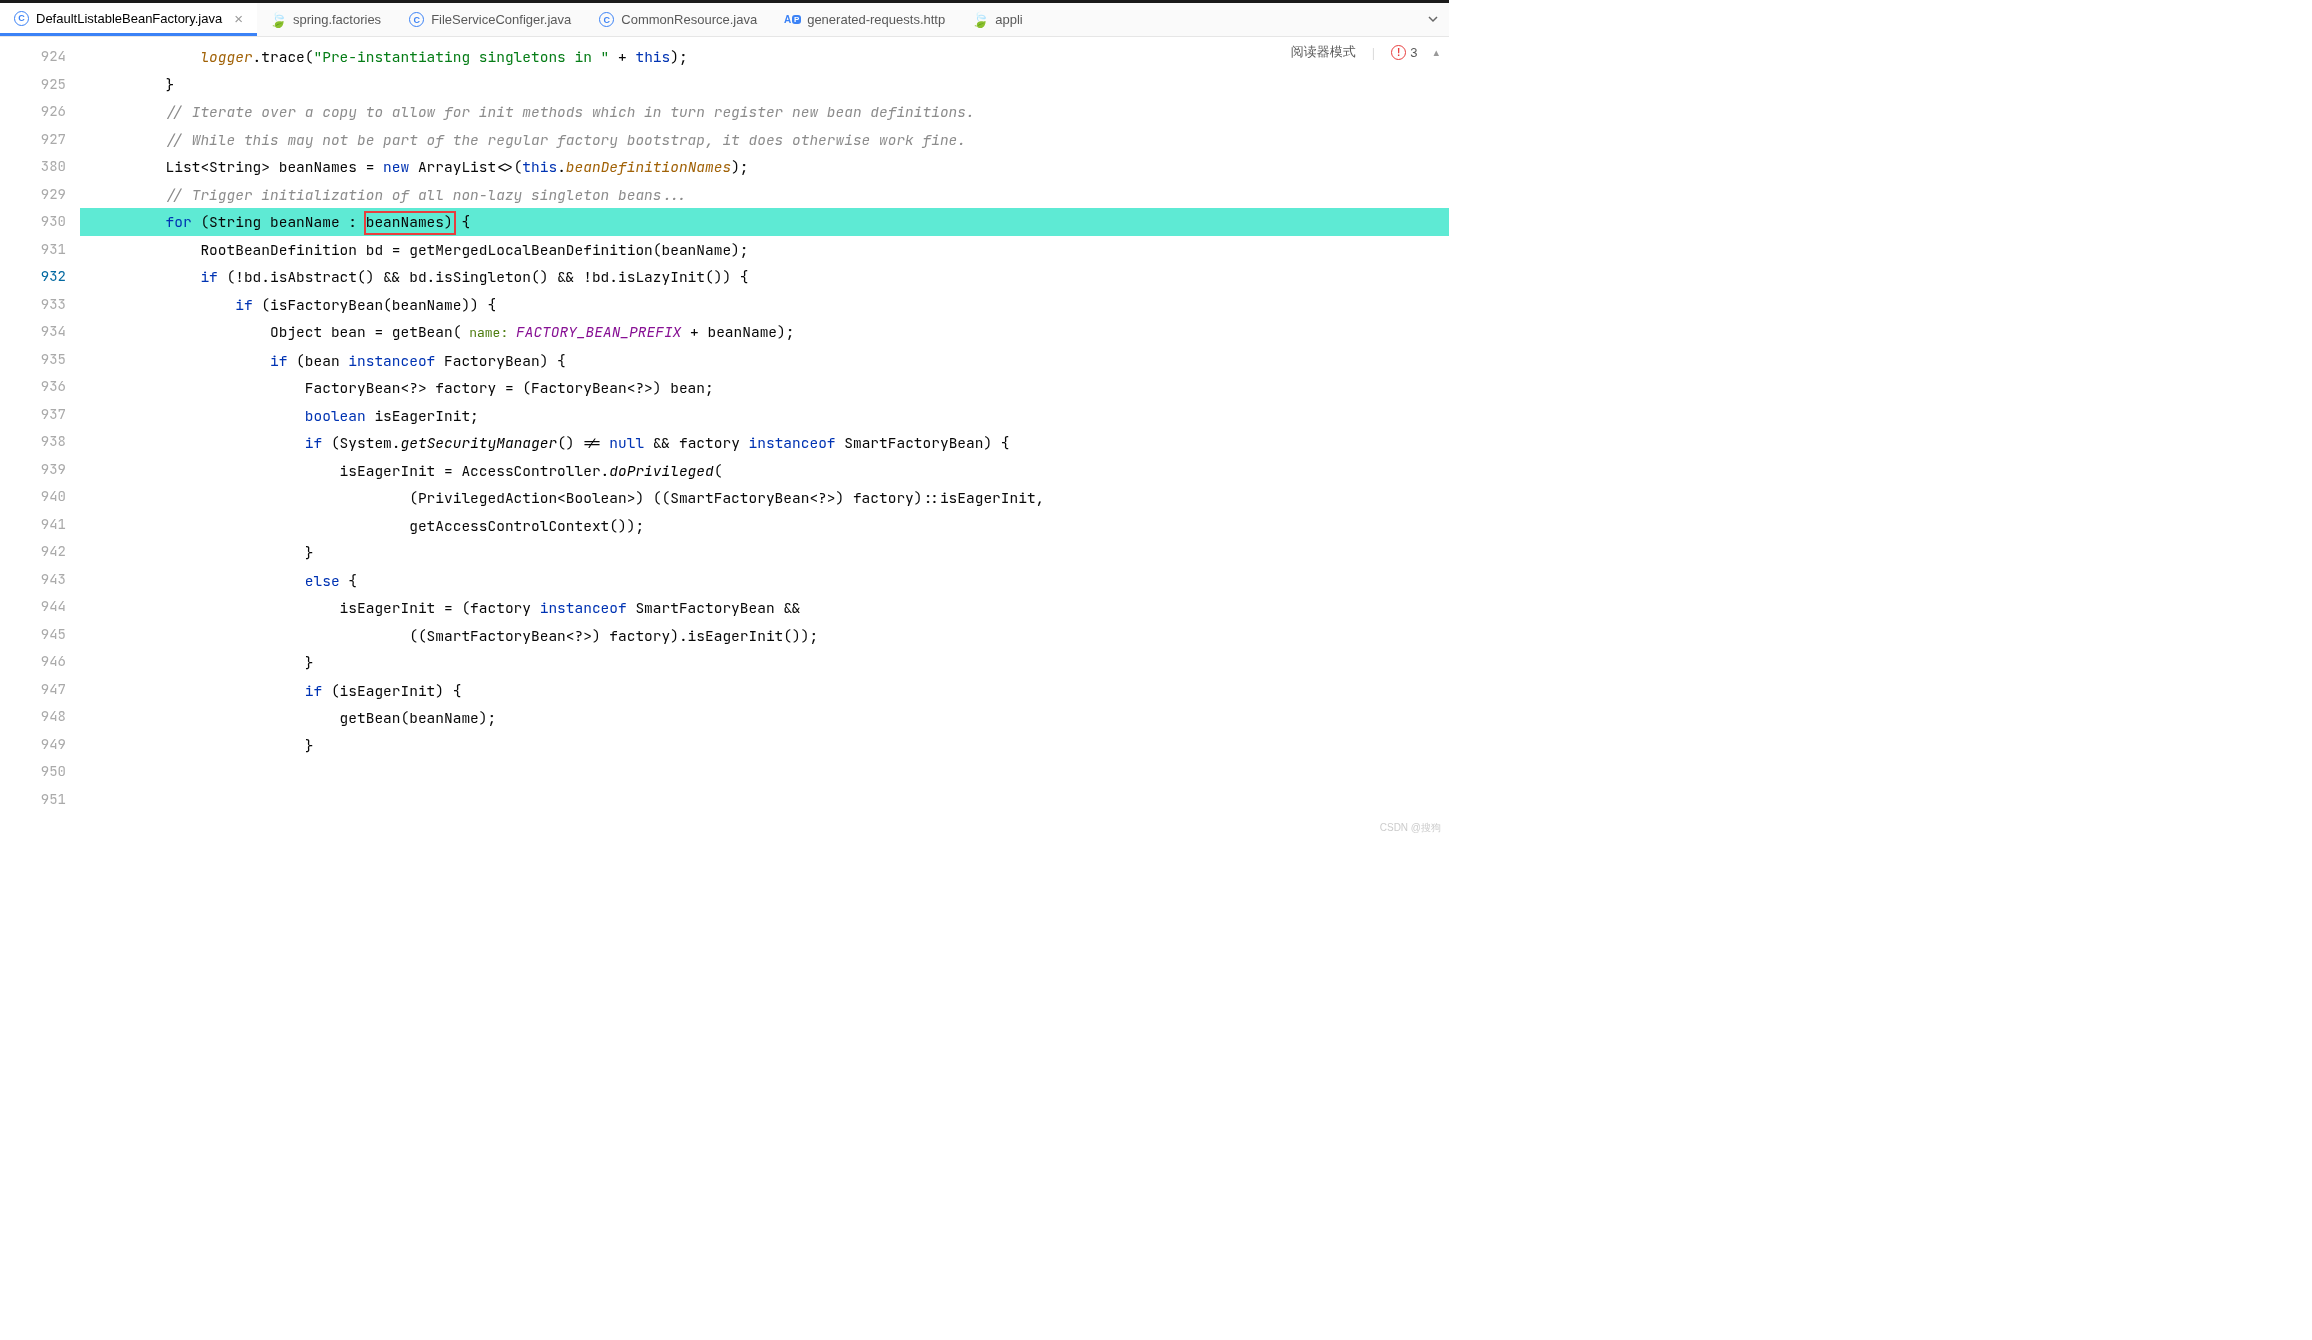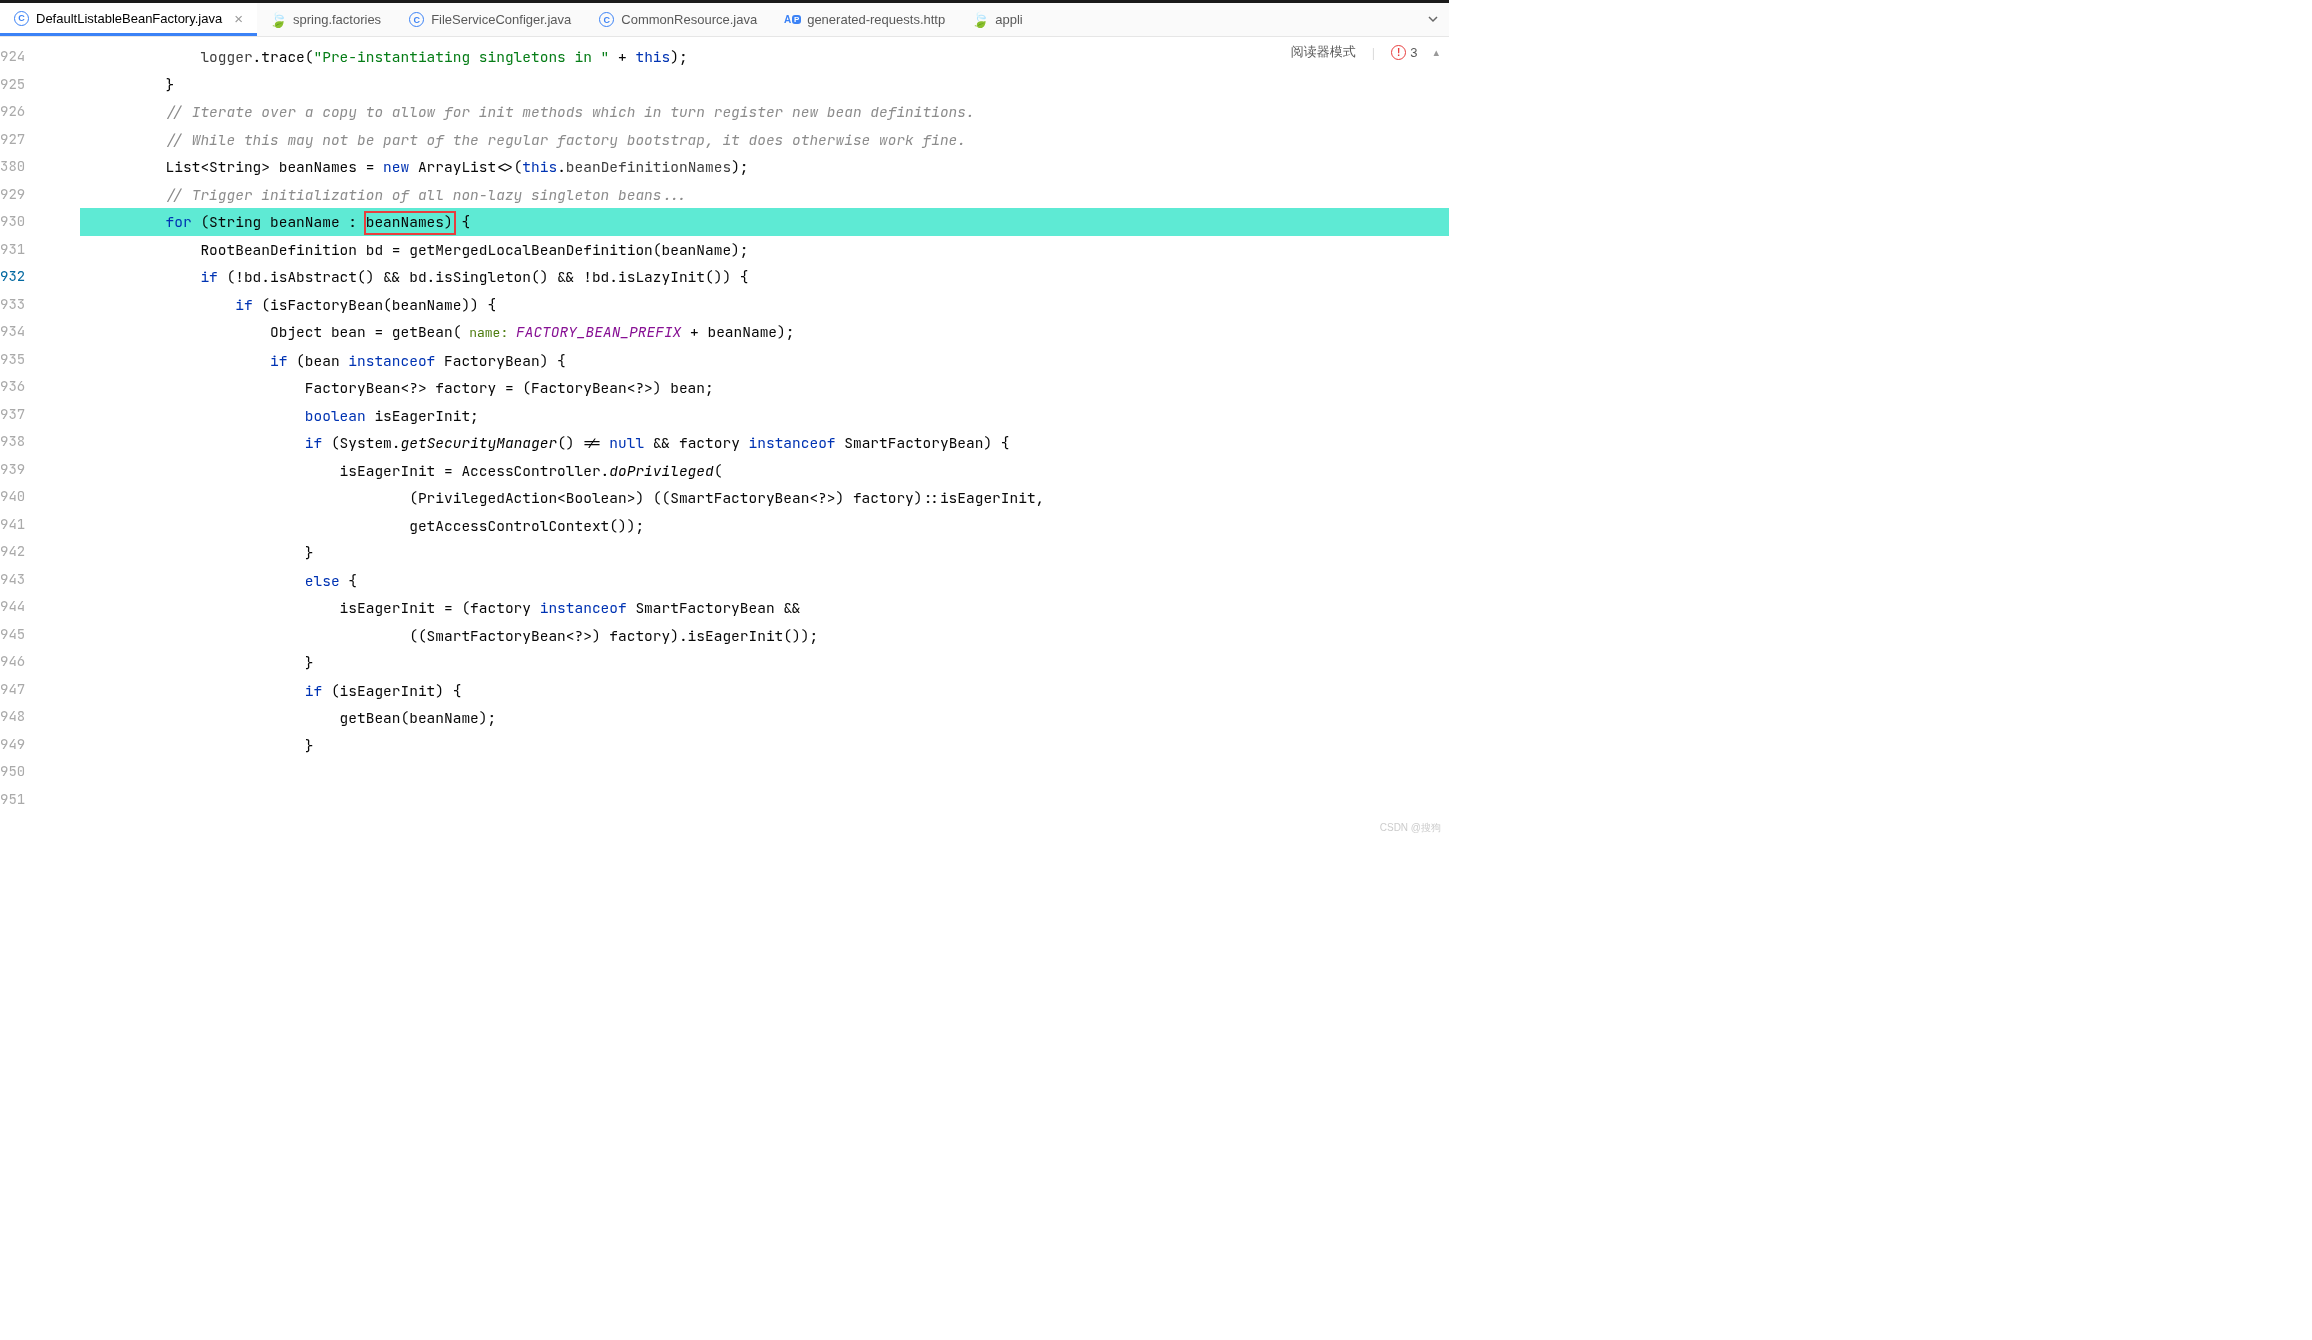--- a/index.html
+++ b/index.html
@@ -5,29 +5,29 @@
 * { margin: 0; padding: 0; box-sizing: border-box; }
 body { font-family: -apple-system, BlinkMacSystemFont, "Segoe UI", sans-serif; background: #fff; font-size: 14px; overflow: hidden; }
 .container { width: 1449px; height: 839px; display: flex; flex-direction: column; border-top: 3px solid #1a1a1a; }
 .tabs { display: flex; align-items: center; height: 34px; border-bottom: 1px solid #e6e6e6; background: #fafafa; position: relative; }
 .tab { display: flex; align-items: center; padding: 0 14px; height: 100%; gap: 7px; cursor: pointer; color: #595959; font-size: 13px; white-space: nowrap; }
 .tab.active { background: #fff; color: #000; border-bottom: 3px solid #3b82f6; }
 .tab-icon { width: 15px; height: 15px; display: flex; align-items: center; justify-content: center; }
 .tab-close { margin-left: 5px; color: #999; font-size: 15px; }
 .tab-overflow { margin-left: auto; padding: 0 10px; color: #666; }
 .editor-area { flex: 1; display: flex; position: relative; overflow: hidden; }
-.gutter { width: 80px; background: #fff; padding-right: 14px; color: #aaa; font-family: "JetBrains Mono", Consolas, monospace; font-size: 14px; line-height: 27.5px; padding-top: 6px; user-select: none; }
+.gutter { width: 80px; background: #fff; text-align: right; padding-right: 14px; color: #aaa; font-family: "JetBrains Mono", Consolas, monospace; font-size: 14px; line-height: 27.5px; padding-top: 6px; user-select: none; }
 .gutter-line.current { color: #0369a1; }
 .code { flex: 1; font-family: "JetBrains Mono", Consolas, monospace; font-size: 14.5px; line-height: 27.5px; padding-top: 6px; white-space: pre; color: #080808; position: relative; }
 .line { padding-left: 16px; position: relative; }
 .line.current { background: #5eead4; }
 .hl-box { position: absolute; border: 2px solid #e83e3e; pointer-events: none; }
 .kw { color: #0033b3; }
 .str { color: #067d17; }
-.field { color: #404040; }
+.field { color: #a16207; font-style: italic; }
 .method-italic { font-style: italic; color: #000; margin-top: 8px; }
 .comment { color: #8c8c8c; font-style: italic; }
 .param-hint { color: #4d7c0f; font-style: normal; font-size: 13px; }
 .constant { color: #871094; font-style: italic; }
 .top-right { position: absolute; top: 6px; right: 10px; display: flex; align-items: center; gap: 16px; z-index: 5; font-size: 13px; color: #595959; }
 .err-badge { display: flex; align-items: center; gap: 4px; }
 .err-circle { width: 15px; height: 15px; border: 1.5px solid #e83e3e; border-radius: 50%; display: flex; align-items: center; justify-content: center; font-size: 10px; color: #e83e3e; font-weight: bold; }
 .chev-up { color: #999; font-size: 11px; }
 .watermark { position: absolute; bottom: 4px; right: 8px; font-size: 10px; color: #ccc; }
 .ic-circle-c { width:15px; height:15px; border-radius:50%; border:1.5px solid #3b82f6; display:flex; align-items:center; justify-content:center; font-size:9px; font-weight:bold; color:#3b82f6; }

